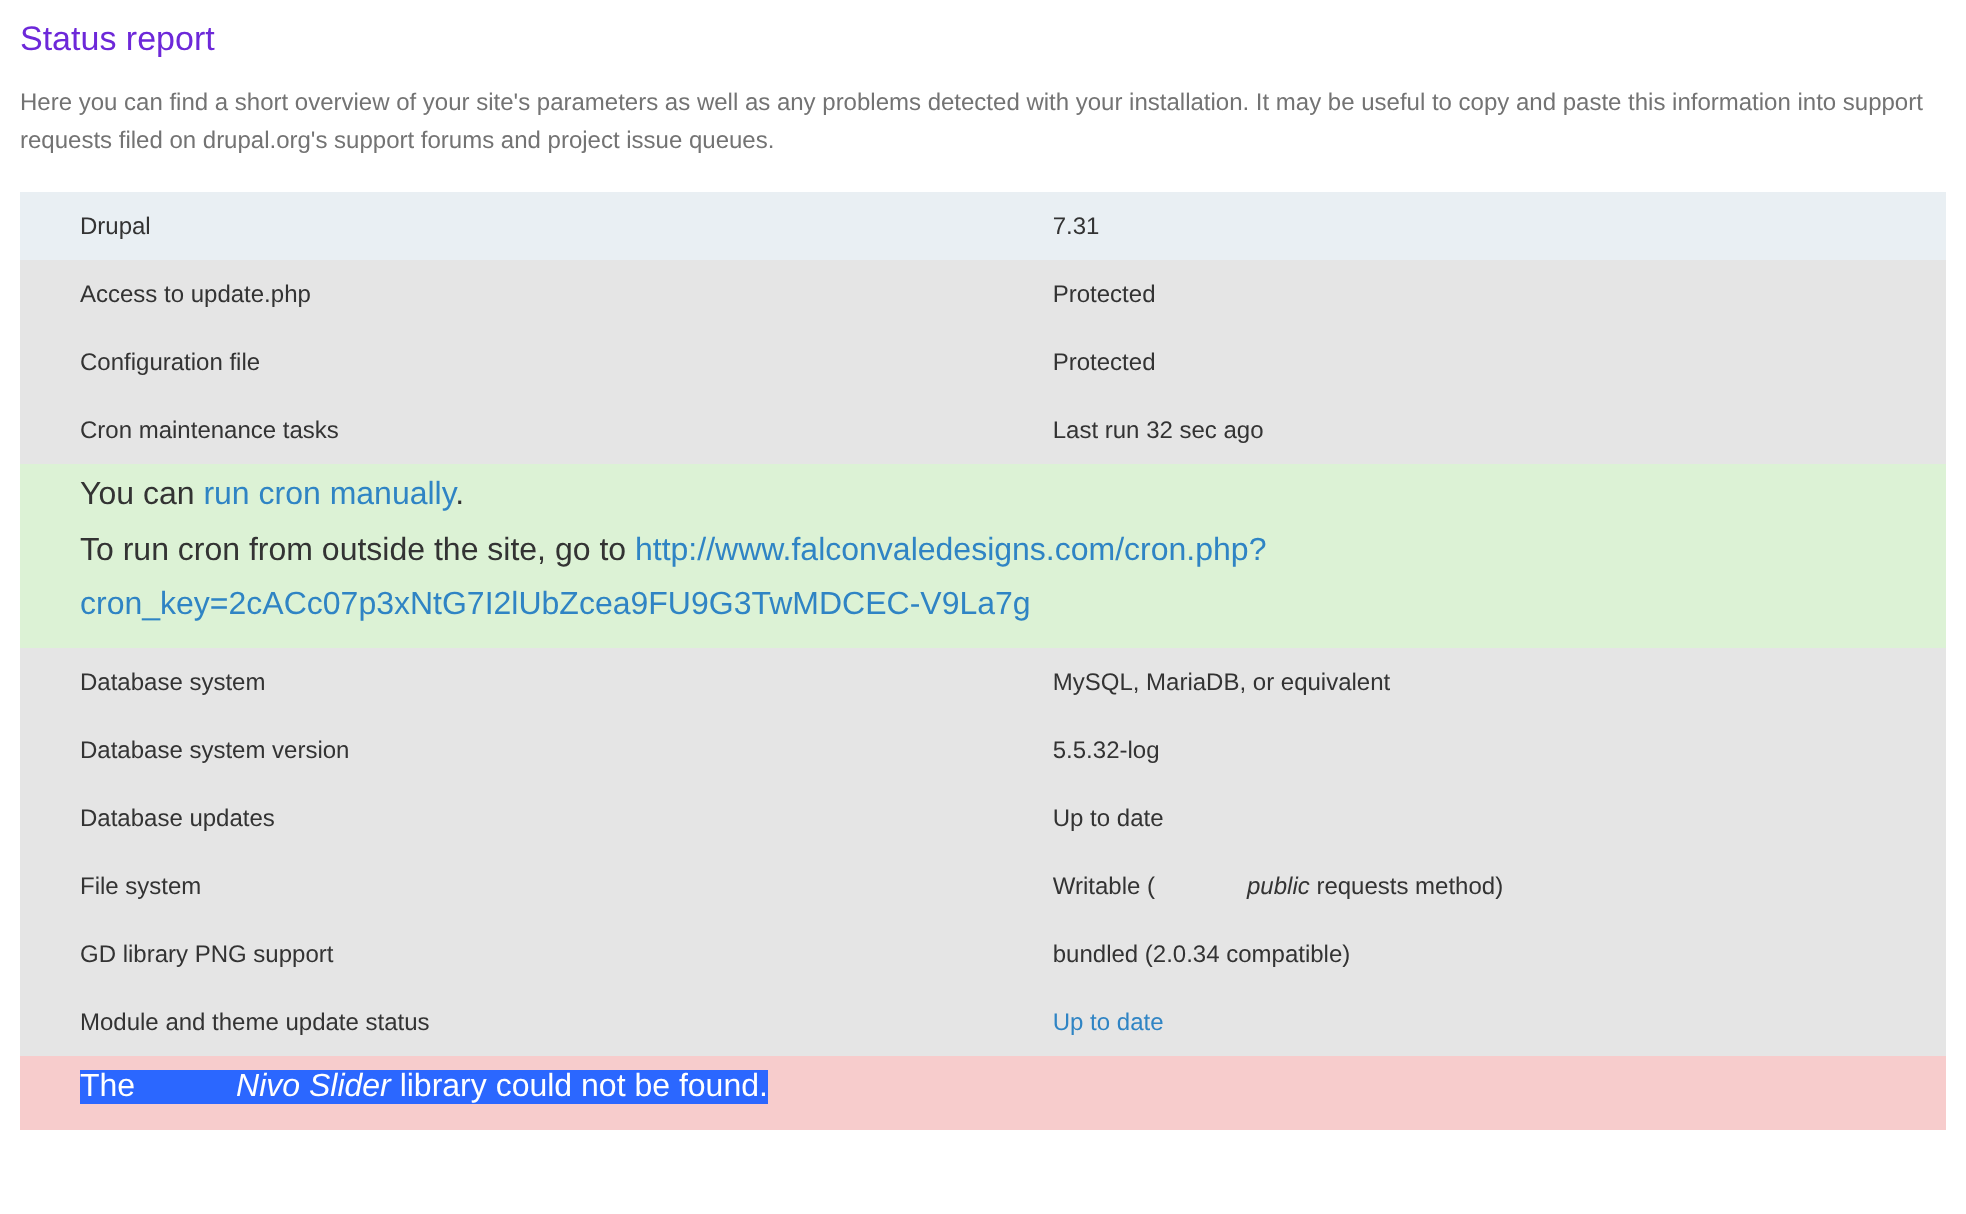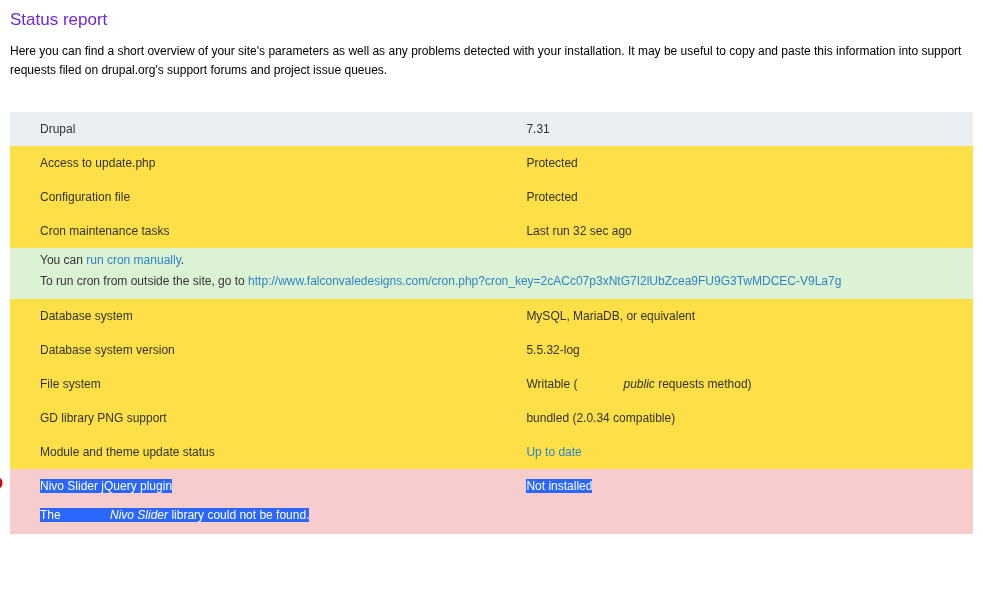--- a/index.html
+++ b/index.html
@@ -15,33 +15,33 @@
     }
     h1 {
       font-size: 17px;
       font-weight: normal;
       color: #6d28d9;
       margin-bottom: 12px;
     }
     .intro {
       font-size: 12px;
       line-height: 1.6;
-      color: #000000;
-      margin-bottom: 32px;
+      color: #737373;
+      margin-bottom: 16px;
     }
     table {
       width: 100%;
       border-collapse: collapse;
       table-layout: fixed;
     }
     tr.header-row {
       background: #e9eff3;
     }
     tr.ok {
-      background: #fde047;
+      background: #e5e5e5;
     }
     tr.error {
       background: #f7cccc;
     }
     td {
       padding: 8px 6px 8px 30px;
       vertical-align: top;
       font-size: 12px;
       line-height: 1.5;
     }
@@ -56,21 +56,21 @@
     .sel {
       background: #2b67ff;
       color: #fff;
     }
     a {
       color: #2f84c4;
       text-decoration: none;
     }
     .note {
       padding: 2px 6px 8px 30px;
-      font-size: 12px;
+      font-size: 16px;
       line-height: 1.7;
     }
     .ok .note { background: #dcf2d5; }
     .error .note { background: #f7cccc; }
     em { font-style: italic; margin-left: 46px; }
     .error-icon {
       position: absolute;
       left: -22px;
       top: 6px;
       width: 16px;
@@ -116,50 +116,42 @@
     <tr class="ok">
       <td class="key">Database system</td>
       <td class="val">MySQL, MariaDB, or equivalent</td>
     </tr>
 
     <tr class="ok">
       <td class="key">Database system version</td>
       <td class="val">5.5.32-log</td>
     </tr>
 
+    <tr class="ok">
+      <td class="key">Database updates</td>
+      <td class="val">Up to date</td>
+    </tr>
 
 
     <tr class="ok">
       <td class="key">File system</td>
       <td class="val"><span>Writable (</span><em>public</em><span> requests method)</span></td>
     </tr>
 
     <tr class="ok">
       <td class="key">GD library PNG support</td>
       <td class="val">bundled (2.0.34 compatible)</td>
     </tr>
 
 
     <tr class="ok">
       <td class="key">Module and theme update status</td>
       <td class="val"><a href="#">Up to date</a></td>
     </tr>
 
     <tr class="error">
-      <td class="key">
-        <span class="error-icon">
-          <svg width="16" height="16" viewBox="0 0 16 16">
-                <circle cx="8" cy="8" r="7" fill="#d8000c" stroke="#fff" stroke-width="1"></circle>
-                <path d="M5 5 L11 11 M11 5 L5 11" stroke="#fff" stroke-width="2" stroke-linecap="round"></path>
-              </svg>
-        </span>
-        <span class="sel">Nivo Slider jQuery plugin</span>
-      </td>
-      <td class="val"><span class="sel">Not installed</span></td>
-    </tr>
-    <tr class="error">
       <td class="note" colspan="2">
         <span class="sel"><span>The </span><em>Nivo Slider</em><span> library could not be found.</span></span>
       </td>
     </tr>
   </tbody>
     </table>
 </div>
 
 </body></html>

